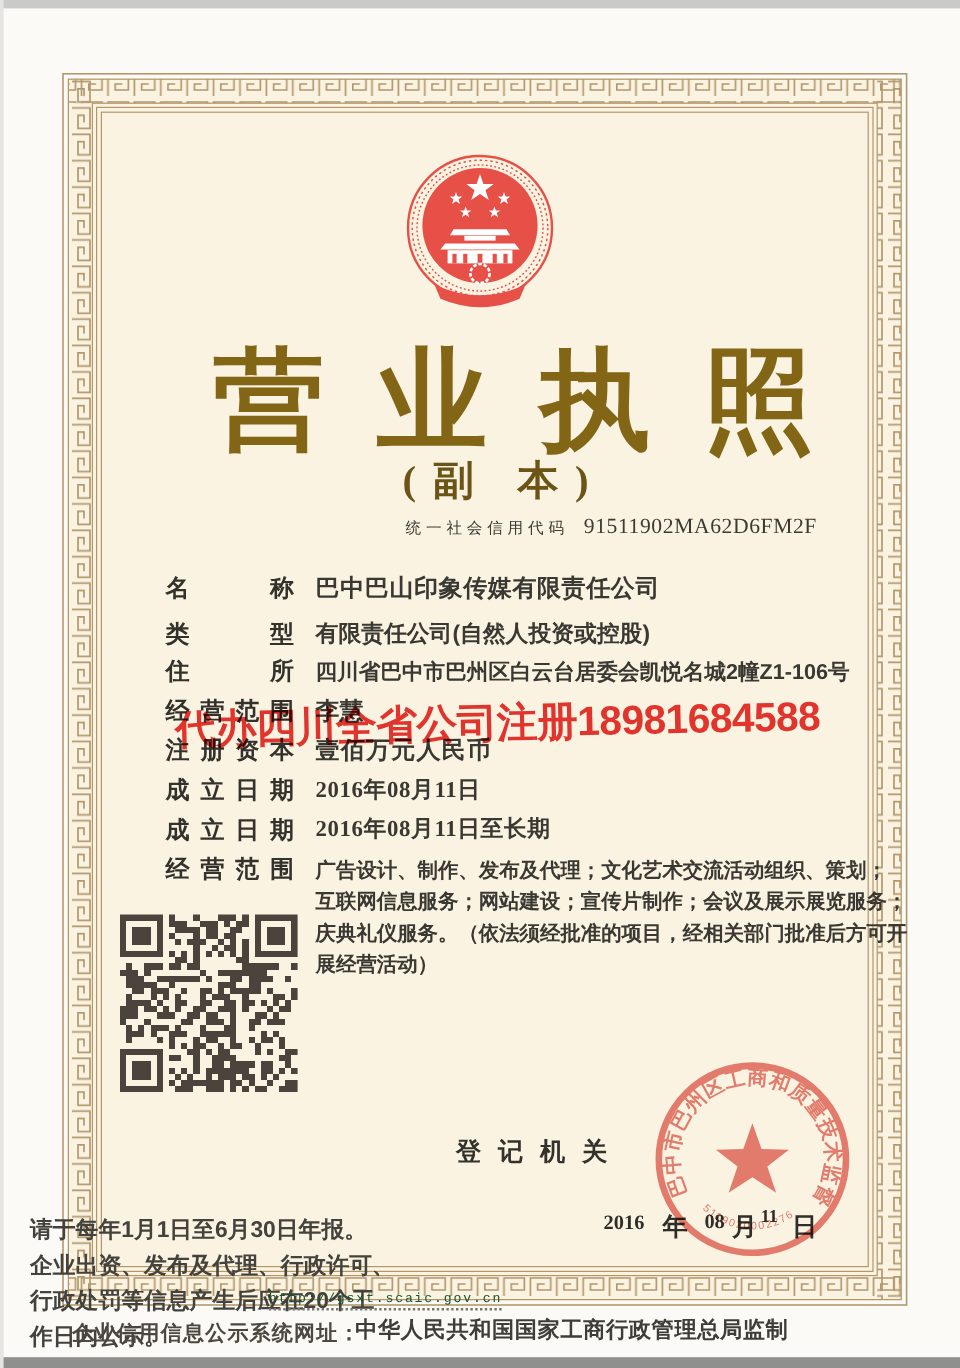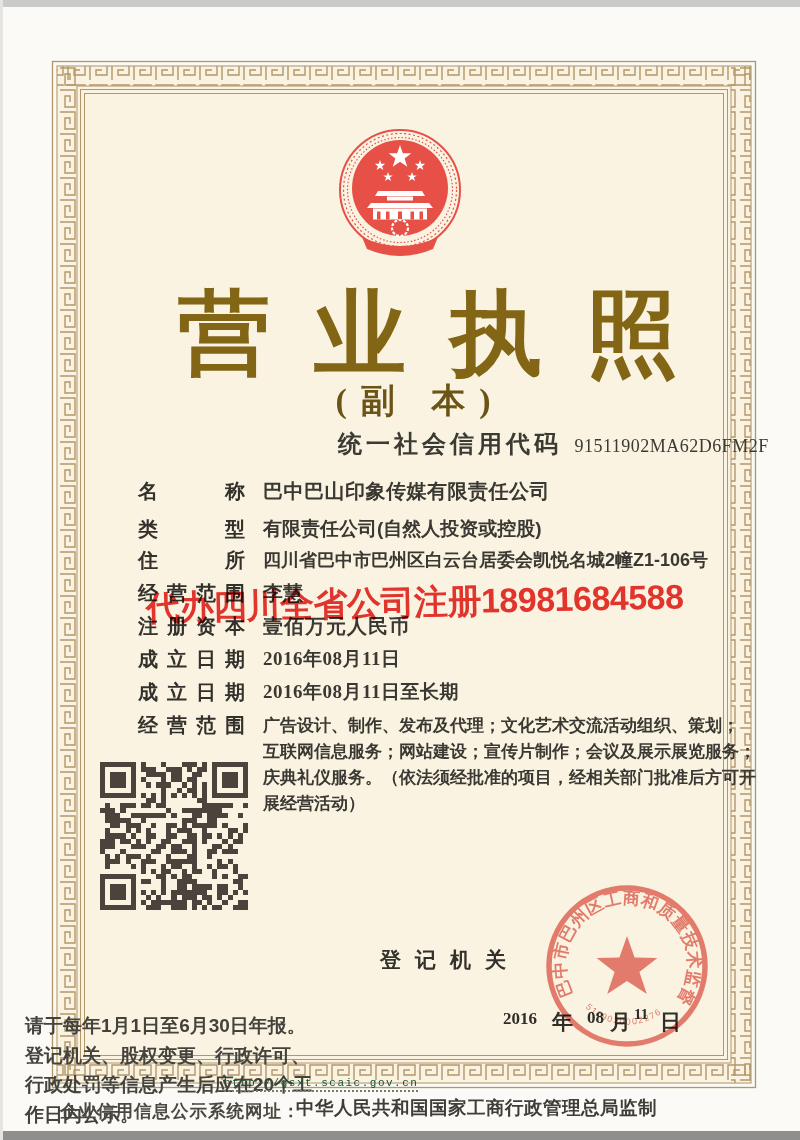--- a/index.html
+++ b/index.html
@@ -14,22 +14,22 @@
 
   
   .doc-title{left:86px;top:272px;width:640px;text-align:center;
     font-family:"Liberation Serif",serif;font-weight:bold;font-size:92px;
     letter-spacing:44px;padding-left:44px;color:#826616;white-space:nowrap;}
   .doc-subtitle{left:86px;top:378px;width:640px;text-align:center;
     font-family:"Liberation Serif",serif;font-weight:bold;font-size:34px;
     letter-spacing:14px;padding-left:14px;color:#6b5415;}
 
   .credit-line{left:338px;top:428px;white-space:nowrap;color:#3b3a33;}
-  .credit-label{font-family:"Liberation Serif",serif;font-weight:bold;
-    font-size:24px;letter-spacing:4px;}
+  .credit-label{font-family:"Liberation Serif",serif;font-weight:normal;
+    font-size:13px;letter-spacing:4px;}
   .credit-code{font-family:"Liberation Serif",serif;font-size:18px;
     margin-left:8px;letter-spacing:.5px;}
 
   
   .frow{position:absolute;left:138px;width:572px;display:flex;align-items:flex-start;}
   .flabel{width:107px;flex:0 0 107px;font-family:"Liberation Serif",serif;
     font-weight:bold;font-size:20px;color:#33312c;text-align:justify;
     text-align-last:justify;text-justify:inter-character;line-height:24px;}
   .fvalue{margin-left:18px;font-weight:bold;color:#3a3832;line-height:24px;
     white-space:nowrap;}
@@ -636,19 +636,19 @@
   <span class="d-year">2016</span>
   <span class="d-yunit">年</span>
   <span class="d-month">08</span>
   <span class="d-munit">月</span>
   <span class="d-day">11</span>
   <span class="d-dunit">日</span>
 </div>
 
 <div class="abs notice">
   <div>请于每年1月1日至6月30日年报。</div>
-  <div>登记机关、股权变更、行政许可、</div>
+  <div>企业出资、发布及代理、行政许可、</div>
   <div>行政处罚等信息产生后应在20个工</div>
   <div>作日内公示。</div>
 </div>
 <div class="abs site-label">企业信用信息公示系统网址：</div>
 <div class="abs site-url">http://gsxt.scaic.gov.cn</div>
 <div class="abs supervisor">中华人民共和国国家工商行政管理总局监制</div>
 
 </body></html>

